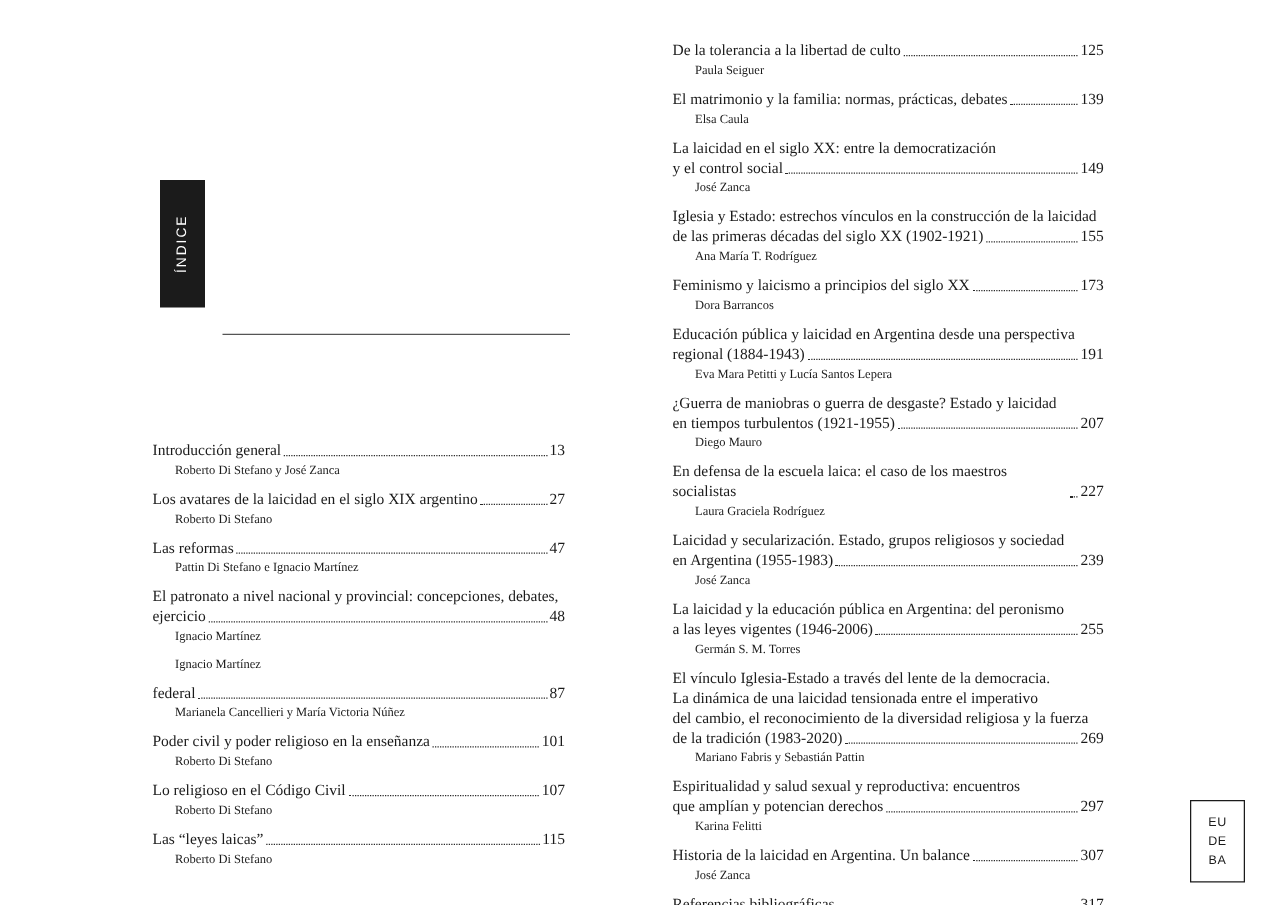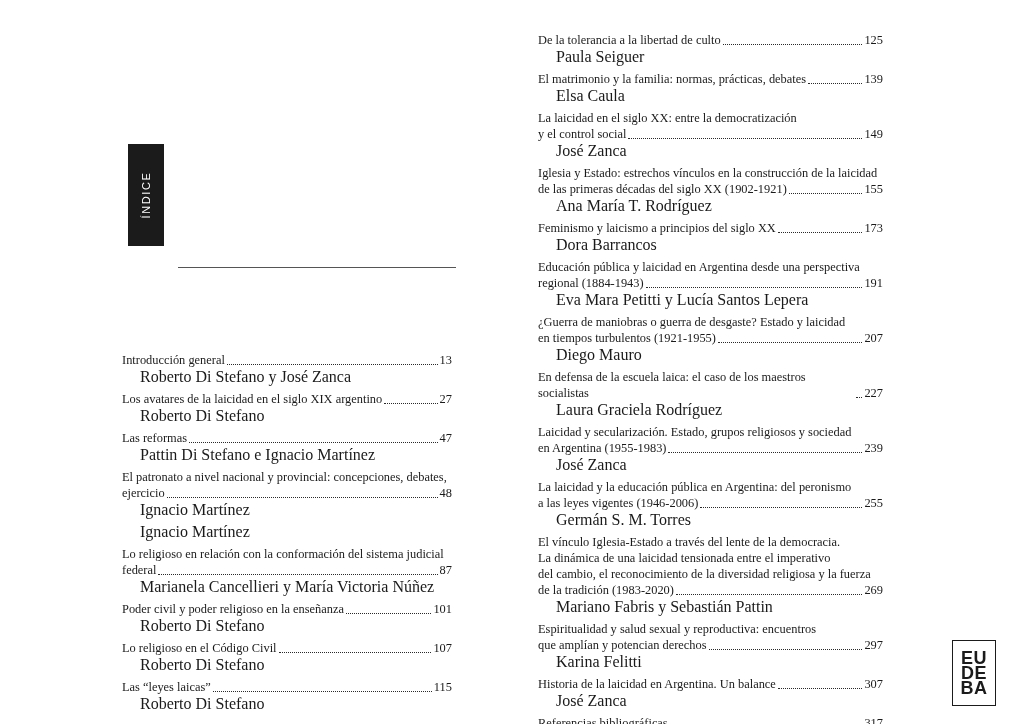--- a/index.html
+++ b/index.html
@@ -95,21 +95,21 @@
     margin: 0 1px 3px 2px;
     min-width: 6px;
     height: 0.5em;
   }
   .entry .pagenum {
     flex: 0 0 auto;
     font-size: 12.4px;
     padding-left: 1px;
   }
   .entry .author {
-    font-size: 16px;
+    font-size: 10px;
     line-height: 15px;
     padding-left: 18px;
     margin-top: 1px;
   }
 
   
   .entry .pre-line {
     font-size: 12.4px;
     line-height: 16px;
   }
@@ -121,22 +121,22 @@
     bottom: 18px;
     width: 44px;
     height: 66px;
     border: 1.6px solid #1b1b1b;
     box-sizing: border-box;
     display: flex;
     flex-direction: column;
     justify-content: center;
     align-items: center;
     font-family: "Liberation Sans", sans-serif;
-    font-weight: bold;
-    font-size: 18px;
+    font-weight: normal;
+    font-size: 10px;
     letter-spacing: 0.5px;
     line-height: 15px;
     color: #1b1b1b;
   }
 </style>
 </head>
 <body>
 
 <div class="page">
 
@@ -179,21 +179,20 @@
             <span class="title-text">ejercicio</span>
             <span class="leader"></span>
             <span class="pagenum">48</span>
           </div>
           <div class="author">Ignacio Martínez</div>
         </div>
         <div class="entry">
           <div class="author">Ignacio Martínez</div>
         </div>
         <div class="entry">
-          <div class="pre-line">Lo religioso en relación con la conformación del sistema judicial</div>
           <div class="title-line">
             <span class="title-text">federal</span>
             <span class="leader"></span>
             <span class="pagenum">87</span>
           </div>
           <div class="author">Marianela Cancellieri y María Victoria Núñez</div>
         </div>
         <div class="entry">
           <div class="title-line">
             <span class="title-text">Poder civil y poder religioso en la enseñanza</span>

